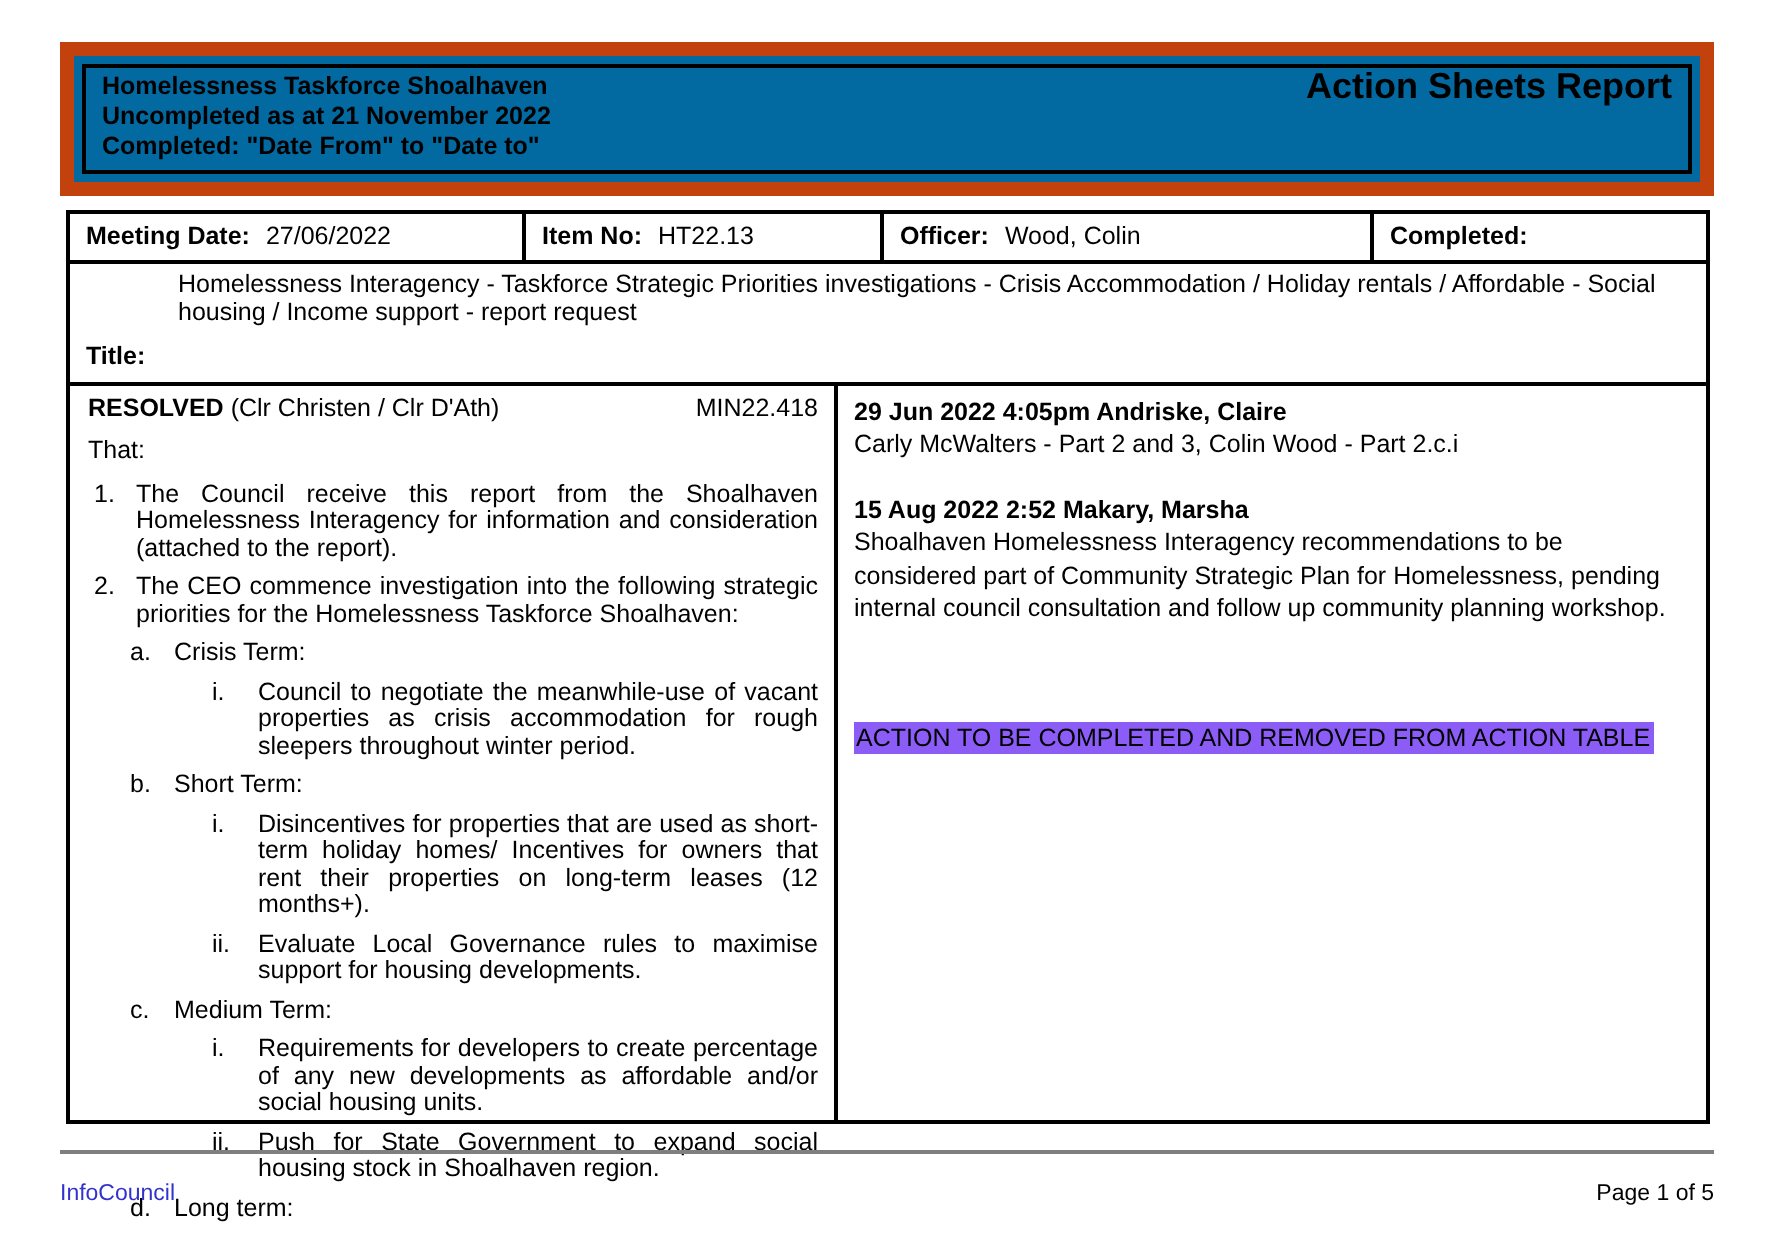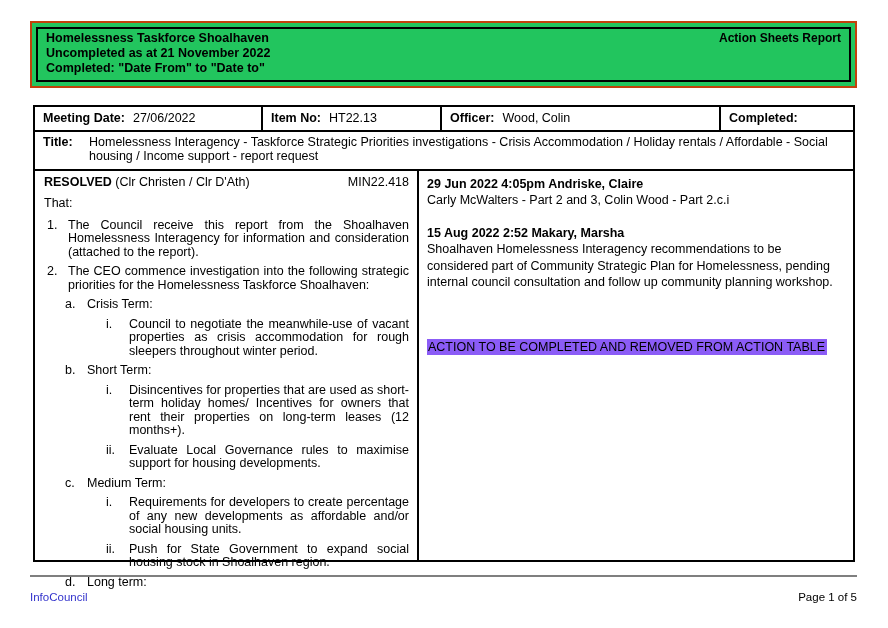--- a/index.html
+++ b/index.html
@@ -1,40 +1,40 @@
 <!DOCTYPE html>
 <html><head>
 <meta charset="utf-8">
 <style>
   * { margin:0; padding:0; box-sizing:border-box; }
   html,body { width:888px; height:628px; background:#ffffff; color:#000;
     font-family:"Liberation Sans", sans-serif; font-size:12.5px; position:relative; }
 
   
   .hdr-outer { position:absolute; left:30px; top:21px; width:827px;
-    border:2px solid #c2410c; padding:4px; background:#22c55e; }
+    border:7px solid #c2410c; padding:4px; background:#0369a1; }
   .hdr-inner { border:2px solid #000; padding:2px 8px 4px 8px;
     display:flex; justify-content:space-between; align-items:flex-start; }
   .hdr-lines div { font-weight:bold; font-size:12.5px; line-height:15px; }
-  .hdr-report { font-weight:bold; font-size:12px; line-height:15px; white-space:nowrap; }
+  .hdr-report { font-weight:bold; font-size:18px; line-height:15px; white-space:nowrap; }
 
   
   .tbl { position:absolute; left:33px; top:105px; width:822px; height:457px;
     border:2px solid #000; display:flex; flex-direction:column; background:#fff; }
   .row1 { display:flex; border-bottom:2px solid #000; }
   .row1 .cell { padding:4px 8px 5px 8px; line-height:14px; }
   .cell.c1 { width:228px; border-right:2px solid #000; }
   .cell.c2 { width:179px; border-right:2px solid #000; }
-  .cell.c3 { width:279px; border-right:2px solid #000; }
+  .cell.c3 { width:245px; border-right:2px solid #000; }
   .cell.c4 { flex:1; }
   .lbl { font-weight:bold; }
   .val { margin-left:8px; }
 
   .row2 { display:flex; border-bottom:2px solid #000; padding:4px 8px 5px 8px; line-height:13.8px; }
-  .row2 .lbl { width:46px; flex:none; }
+  .row2 .lbl { width:46px; flex:none;margin-top:36px; }
   .row2 .title-text { flex:1; }
 
   .row3 { flex:1; display:flex; min-height:0; }
   .cell-left { width:384px; flex:none; border-right:2px solid #000; padding:5px 8px 4px 8px; line-height:13.5px; }
   .cell-right { flex:1; padding:5px 8px 4px 8px; line-height:16.5px; }
 
   
   .resolved-line { display:flex; justify-content:space-between; margin-bottom:8px; margin-left:1px;gap:29px; }
   .that-line { margin-bottom:8px; margin-left:1px; }
   .li { display:flex; margin-bottom:6px; }

